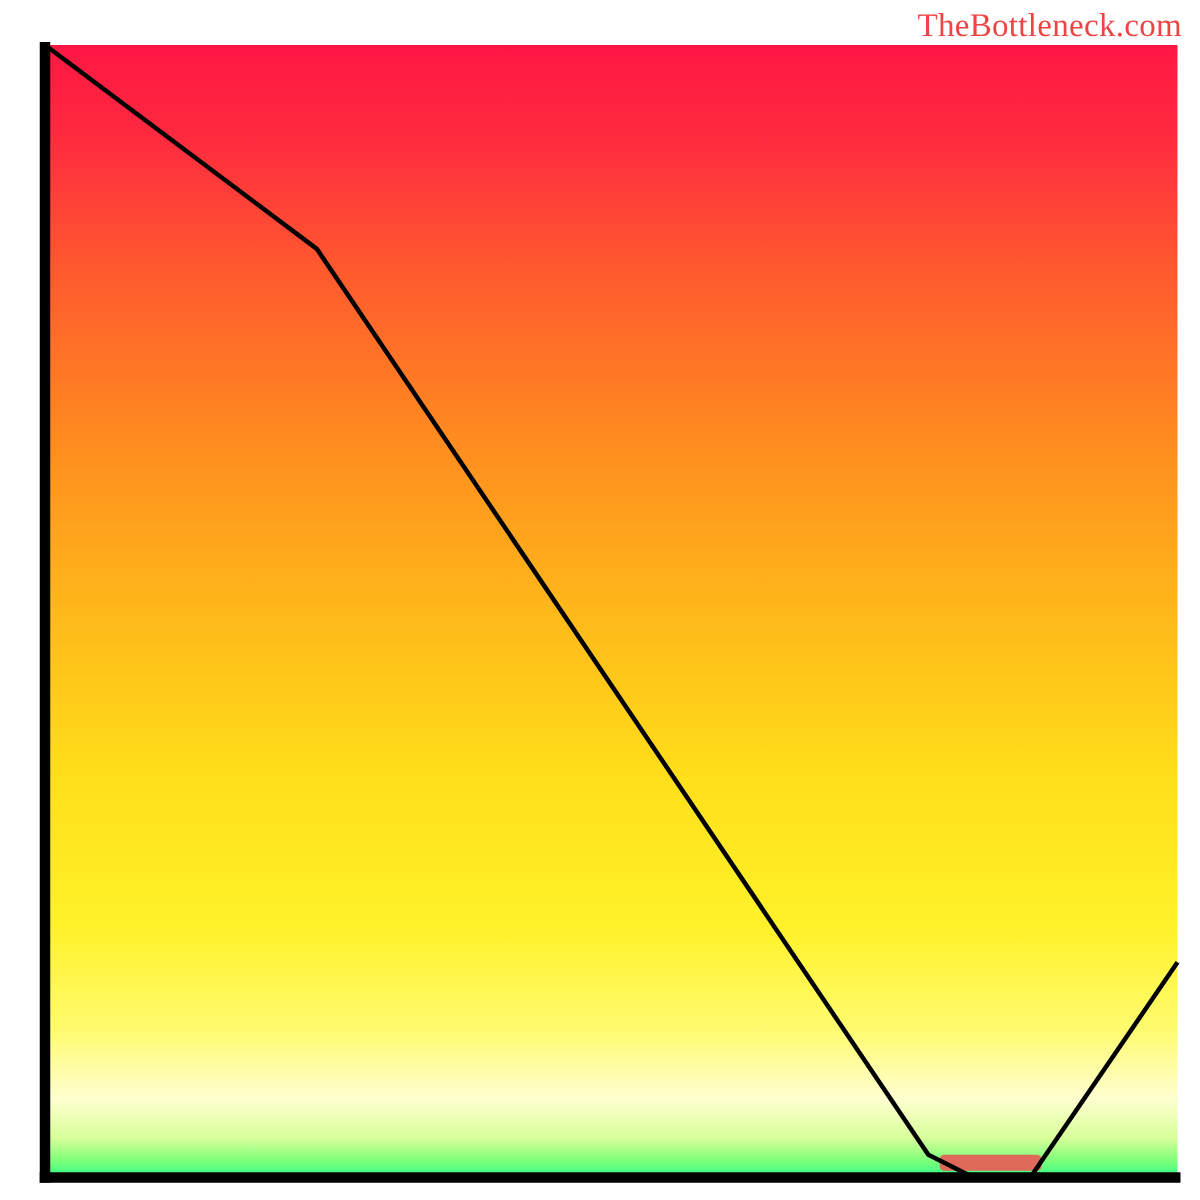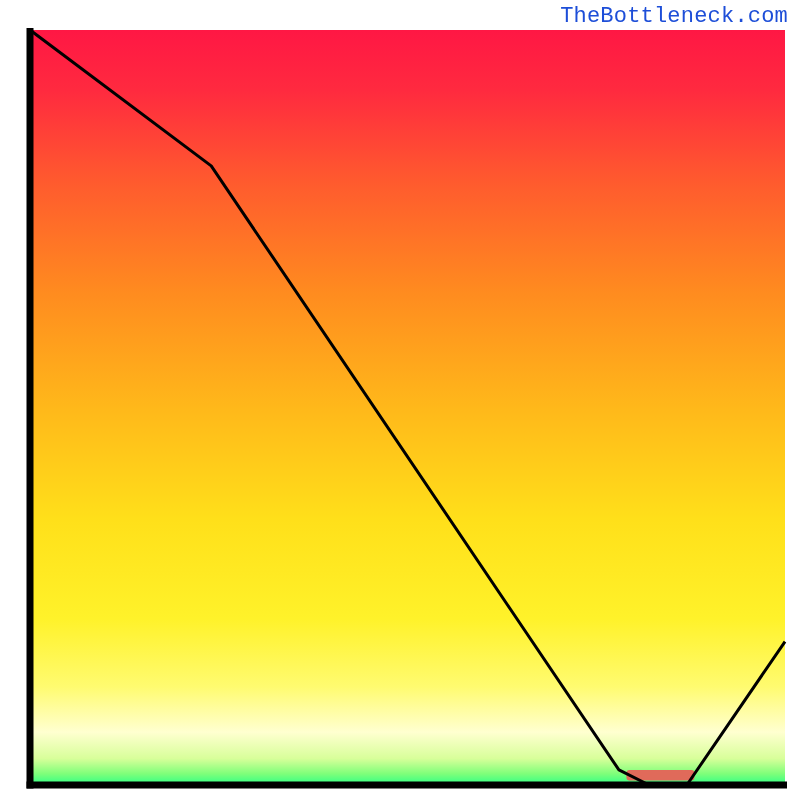--- a/index.html
+++ b/index.html
@@ -2,23 +2,23 @@
 <html><head>
 <meta charset="utf-8">
 <style>
   * { margin: 0; padding: 0; box-sizing: border-box; }
   html, body { width: 800px; height: 800px; overflow: hidden; background: #fff; }
   .wrap { position: relative; width: 800px; height: 800px; }
   .watermark {
     position: absolute;
     top: 4px;
     right: 12px;
-    font-family: Liberation Mono, monospace;
+    font-family: Liberation Serif, serif;
     font-size: 22px;
-    color: #1d4ed8;
+    color: #ef4444;
     font-weight: 500;
     letter-spacing: 0.2px;
   }
   svg.chart { position: absolute; top: 0; left: 0; }
 </style>
 </head>
 <body>
 <div class="wrap">
 
 <div class="watermark">TheBottleneck.com</div>

